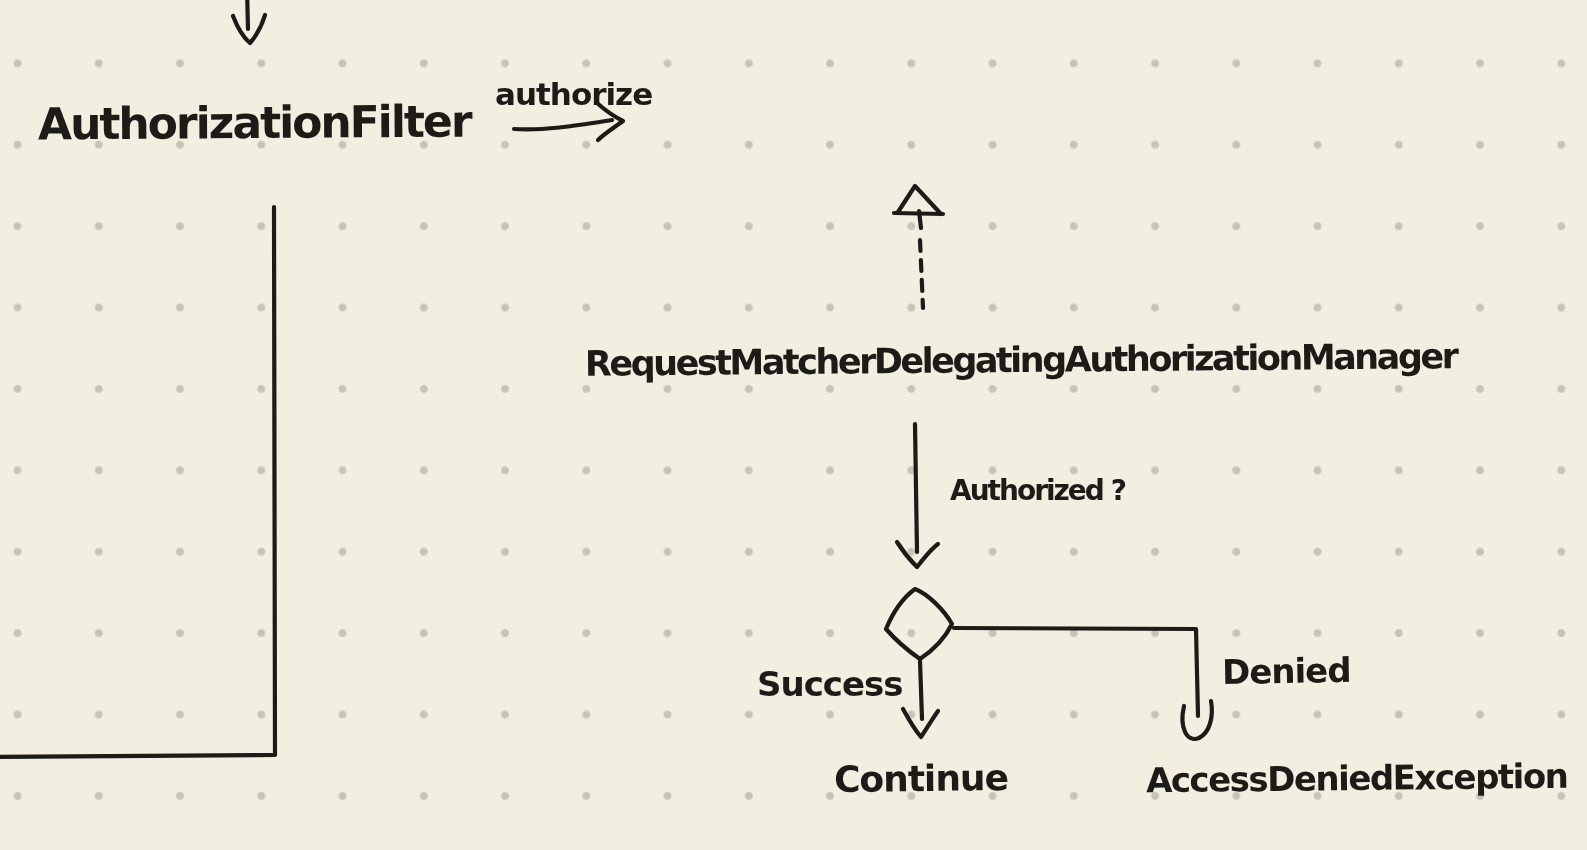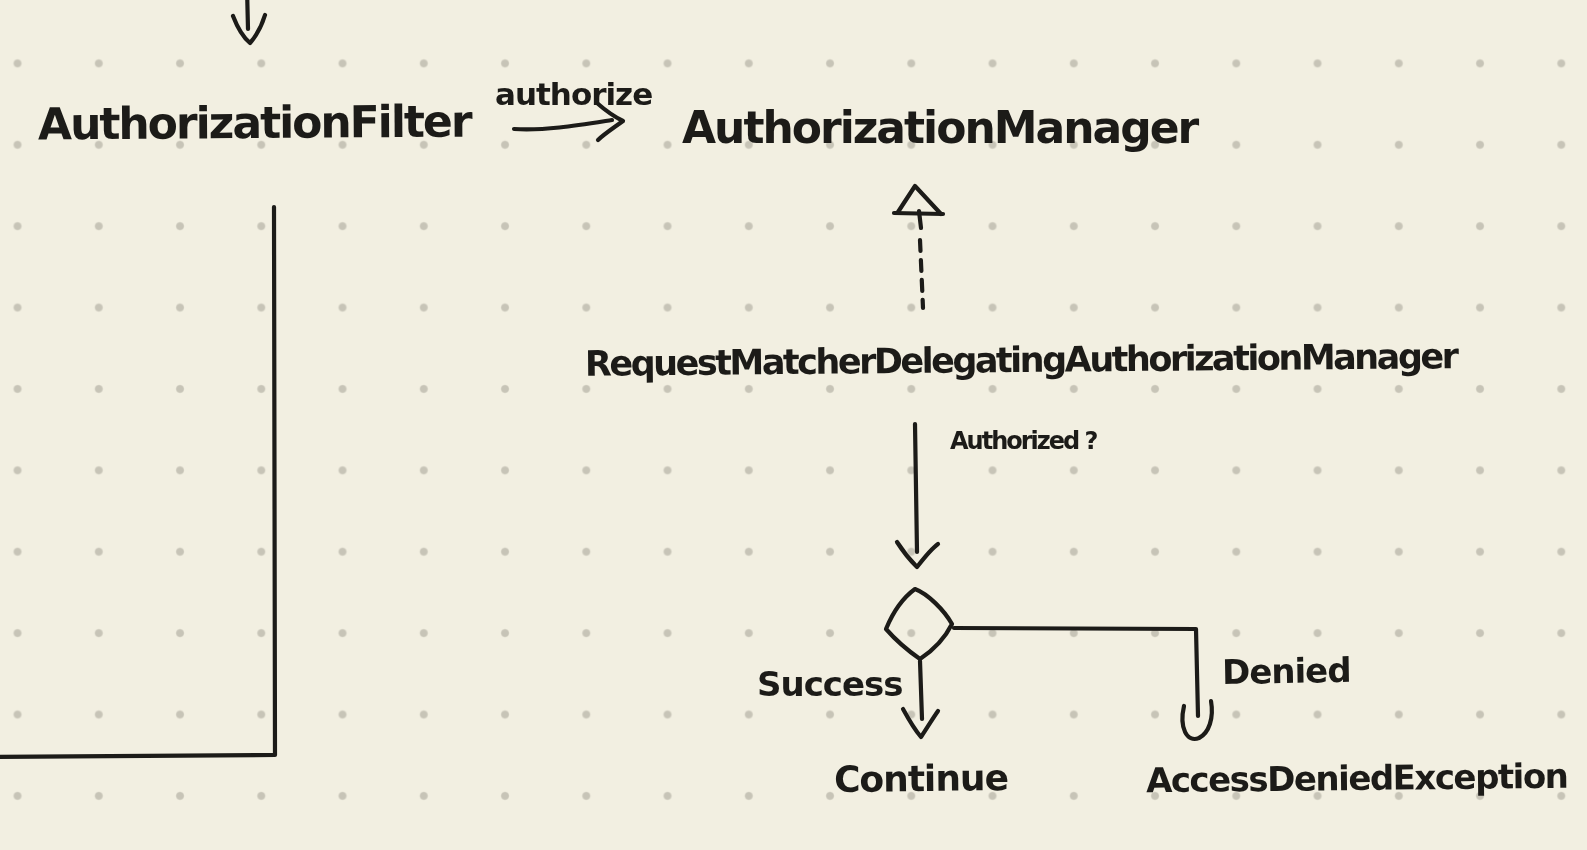--- a/index.html
+++ b/index.html
@@ -41,21 +41,21 @@
     position: absolute;
     color: var(--ink);
     font-weight: 700;
     line-height: 1.1;
     white-space: nowrap;
   }
   .lbl-authorization-filter  { left: 38px;   top: 99px;  font-size: 44px; letter-spacing: -2px;   transform: rotate(-0.4deg); }
   .lbl-authorize             { left: 495px;  top: 31px;  font-size: 31px; letter-spacing: -1px; margin-top: 46px; }
   .lbl-authorization-manager { left: 682px;  top: 104px; font-size: 44px; letter-spacing: -2px; }
   .lbl-request-matcher       { left: 585px;  top: 341px; font-size: 35px; letter-spacing: -2.5px; transform: rotate(-0.5deg); }
-  .lbl-authorized-question   { left: 950px;  top: 428px; font-size: 24px; letter-spacing: -2px; }
+  .lbl-authorized-question   { left: 950px;  top: 476px; font-size: 28px; letter-spacing: -2px; }
   .lbl-success               { left: 757px;  top: 666px; font-size: 34px; letter-spacing: -1px; }
   .lbl-denied                { left: 1222px; top: 653px; font-size: 34px; letter-spacing: -1px;   transform: rotate(-1deg); }
   .lbl-continue              { left: 834px;  top: 759px; font-size: 36px; letter-spacing: -1px;   transform: rotate(-0.6deg); }
   .lbl-access-denied         { left: 1146px; top: 760px; font-size: 34px; letter-spacing: -1.5px; transform: rotate(-0.6deg); }
 </style>
 </head>
 <body>
 
 <div class="canvas">
 
@@ -100,21 +100,20 @@
       <path d="M954,628 L1196,629 L1198,716"></path>
       <path d="M1184,706 C1179,728 1187,743 1199,738 C1209,733 1214,718 1211,701"></path>
     </g>
 
   </svg>
 
   <div class="lbl lbl-authorization-filter">AuthorizationFilter</div>
 
   <div class="lbl lbl-authorize">authorize</div>
 
-  <div class="lbl lbl-authorization-manager">AuthorizationManager</div>
 
   <div class="lbl lbl-request-matcher">RequestMatcherDelegatingAuthorizationManager</div>
 
   <div class="lbl lbl-authorized-question">Authorized ?</div>
 
   <div class="lbl lbl-success">Success</div>
 
   <div class="lbl lbl-denied">Denied</div>
 
   <div class="lbl lbl-continue">Continue</div>

